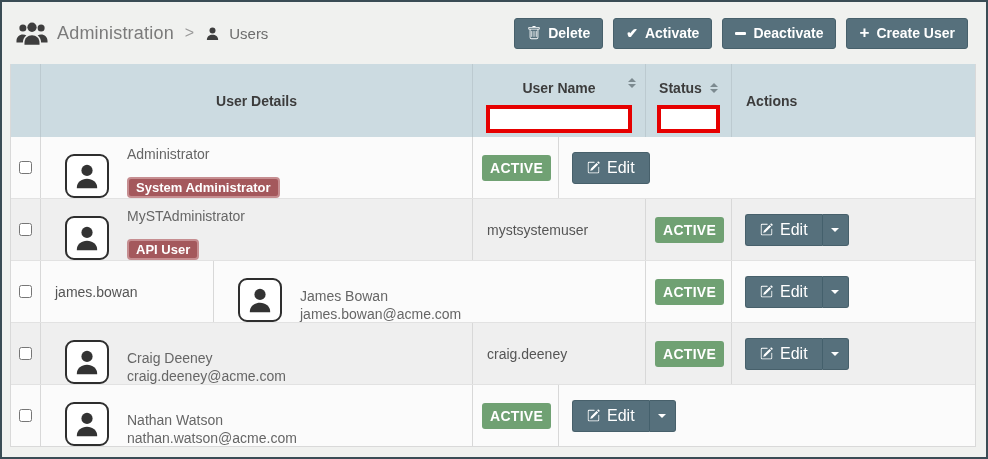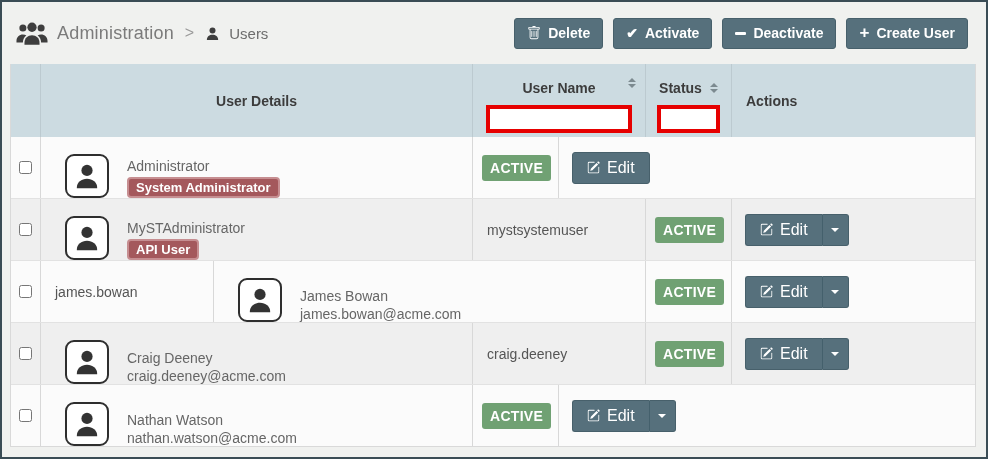--- a/index.html
+++ b/index.html
@@ -89,21 +89,21 @@
   .avatar{
     width:44px;height:44px;box-sizing:border-box;
     border:2px solid #2e2e2e;border-radius:9px;background:#fff;
     display:flex;align-items:center;justify-content:center;color:#333;
   }
   .udet{display:flex;flex-direction:column;align-items:flex-start;gap:2px;}
   .user-display-name{font-size:14px;color:#666;}
   .user-email{font-size:14px;color:#666;}
   .role-badge{
     display:inline-block;background:#a4585c;border:2px solid #c68e91;border-radius:4px;
-    color:#fff;font-size:13px;font-weight:700;padding:1px 7px;margin-top:1px;
+    color:#fff;font-size:13px;font-weight:700;padding:1px 7px;margin-top:13px;
   }
   .status-badge{
     display:inline-block;background:#70a173;border-radius:3px;
     color:#fff;font-size:14px;font-weight:700;letter-spacing:.3px;
     padding:5px 8px;
   }
   .btn-group{display:inline-flex;}
   .edit-main{
     display:flex;align-items:center;gap:7px;
     background:#56707c;border:1px solid #47606b;border-radius:3px;

